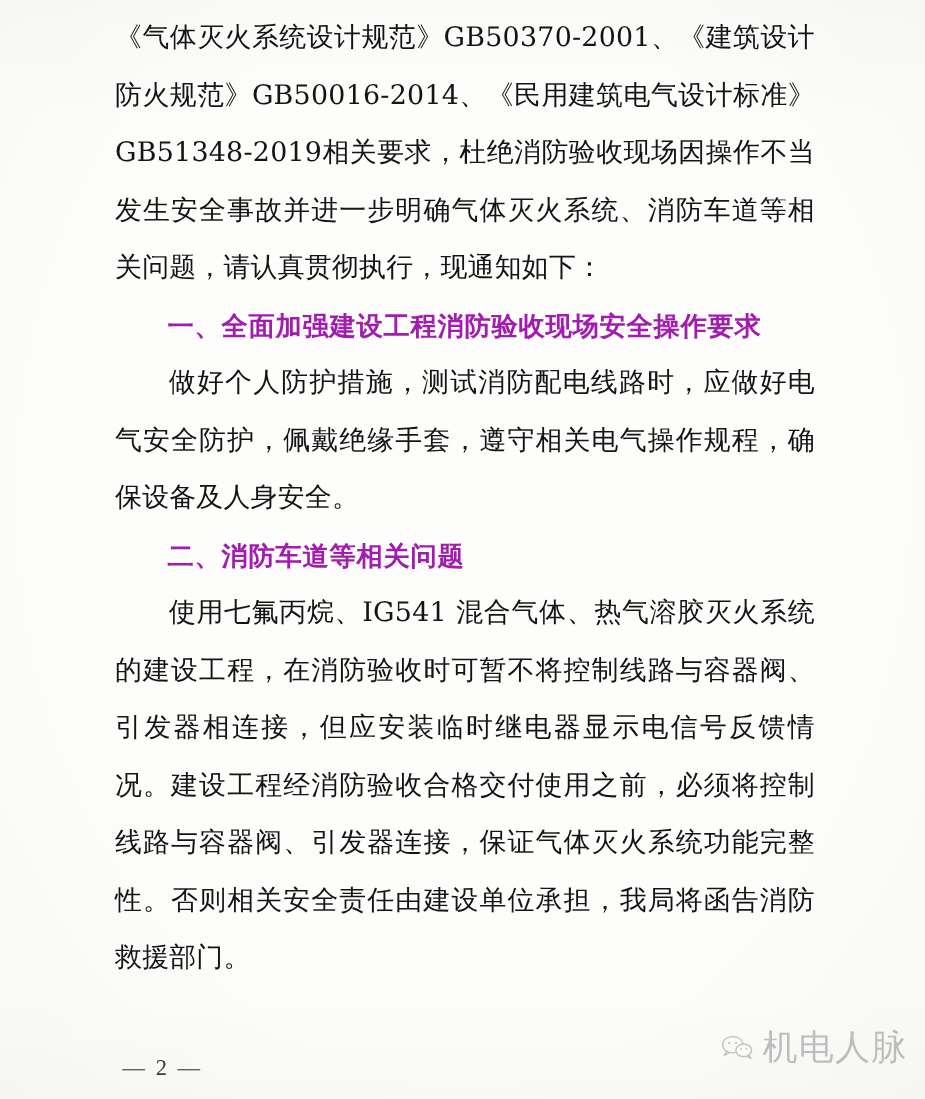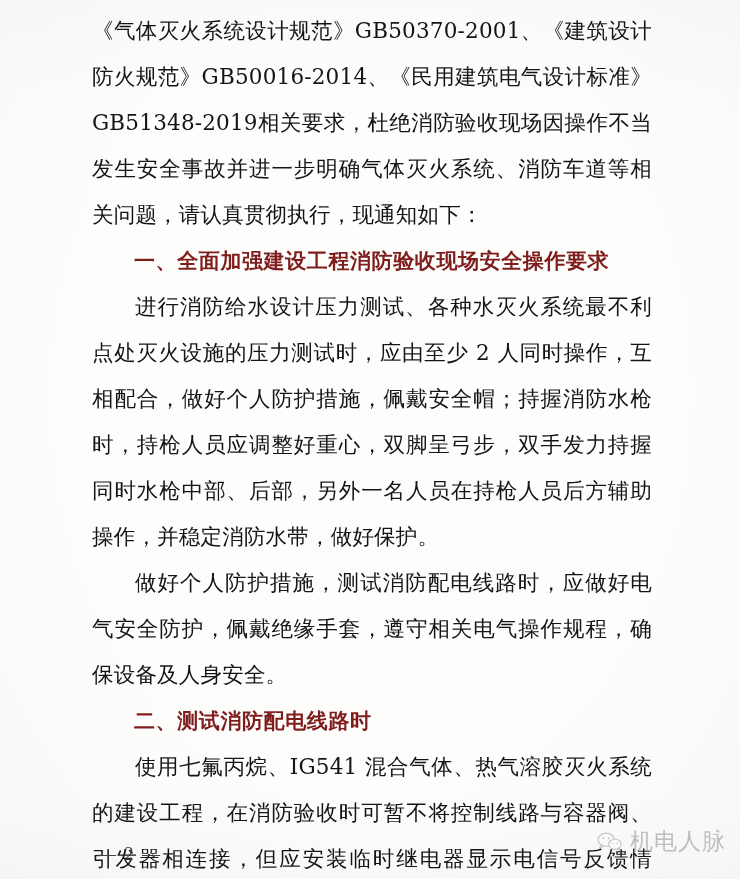--- a/index.html
+++ b/index.html
@@ -60,21 +60,21 @@
 
   
   .heading {
     font-family: "DejaVu Sans", "Liberation Sans", sans-serif;
     font-size: 21px;
     font-weight: bold;
     line-height: 46px;
     margin: 0;
     text-indent: 2em;
     letter-spacing: 0.6px;
-    color: #7f1d1d;
+    color: #a21caf;
     text-align: left;
   }
 
   
   .footer {
     position: absolute;
     left: 0;
     right: 0;
     bottom: 0;
     height: 60px;
@@ -100,43 +100,42 @@
     gap: 7px;
     opacity: 0.55;
   }
   .watermark .wechat-mark {
     width: 26px;
     height: 22px;
     display: block;
   }
   .watermark .wm-text {
     font-family: "DejaVu Sans", "Liberation Sans", sans-serif;
-    font-size: 23px;
+    font-size: 28px;
     color: #8e8e8e;
     letter-spacing: 1px;
     white-space: nowrap;
   }
 </style>
 </head>
 <body>
 
 <div class="page">
   <div class="scan-tone"></div>
 
   <div class="content">
 
     <p class="para">《气体灭火系统设计规范》GB50370-2001、《建筑设计防火规范》GB50016-2014、《民用建筑电气设计标准》GB51348-2019相关要求，杜绝消防验收现场因操作不当发生安全事故并进一步明确气体灭火系统、消防车道等相关问题，请认真贯彻执行，现通知如下：</p>
 
     <h2 class="heading">一、全面加强建设工程消防验收现场安全操作要求</h2>
 
-    <p class="para indent">进行消防给水设计压力测试、各种水灭火系统最不利点处灭火设施的压力测试时，应由至少 2 人同时操作，互相配合，做好个人防护措施，佩戴安全帽；持握消防水枪时，持枪人员应调整好重心，双脚呈弓步，双手发力持握同时水枪中部、后部，另外一名人员在持枪人员后方辅助操作，并稳定消防水带，做好保护。</p>
 
     <p class="para indent">做好个人防护措施，测试消防配电线路时，应做好电气安全防护，佩戴绝缘手套，遵守相关电气操作规程，确保设备及人身安全。</p>
 
-    <h2 class="heading">二、测试消防配电线路时</h2>
+    <h2 class="heading">二、消防车道等相关问题</h2>
 
     <p class="para indent">使用七氟丙烷、IG541 混合气体、热气溶胶灭火系统的建设工程，在消防验收时可暂不将控制线路与容器阀、引发器相连接，但应安装临时继电器显示电信号反馈情况。建设工程经消防验收合格交付使用之前，必须将控制线路与容器阀、引发器连接，保证气体灭火系统功能完整性。否则相关安全责任由建设单位承担，我局将函告消防救援部门。</p>
 
   </div>
 
   <div class="footer">
     <div class="page-number">— 2 —</div>
 
     <div class="watermark">
       <span class="wechat-mark">

